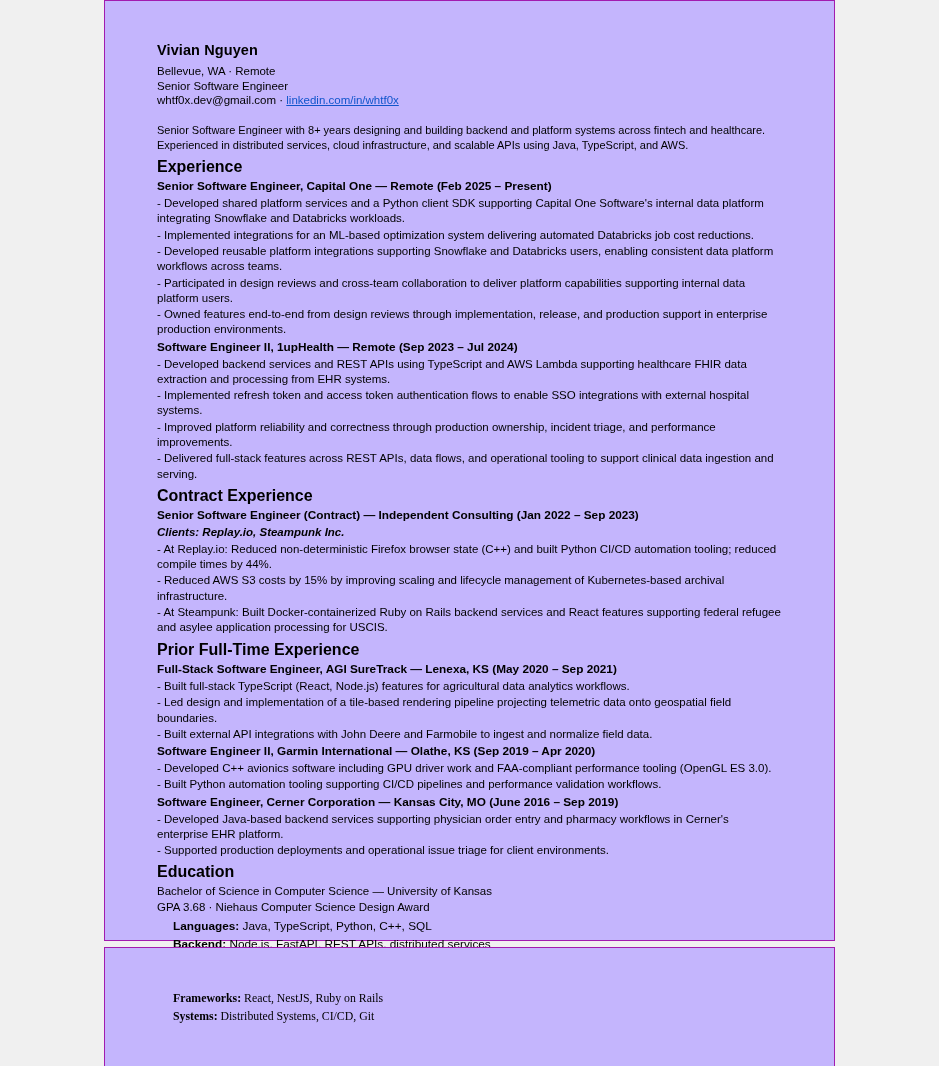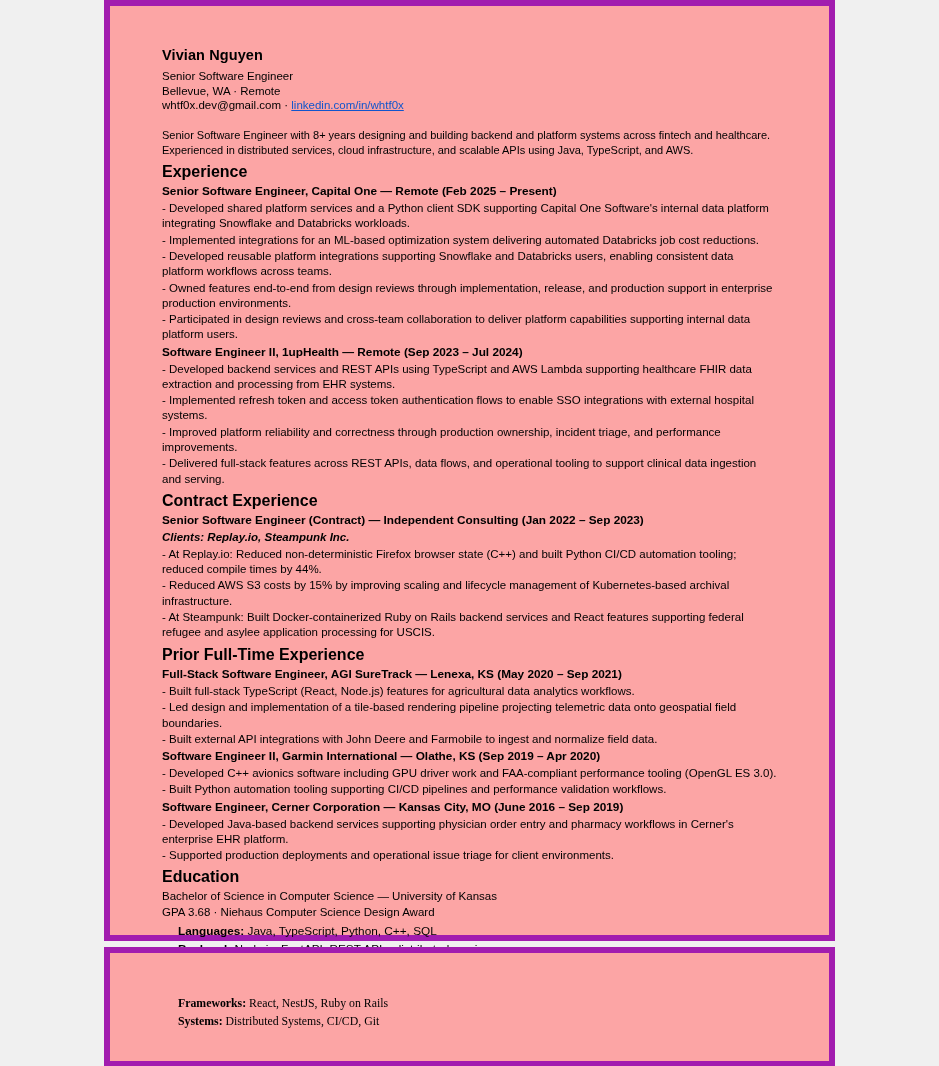--- a/index.html
+++ b/index.html
@@ -6,22 +6,22 @@
     margin: 0;
     padding: 0;
     background: #f0f0f0;
     width: 939px;
   }
   body {
     font-family: "Liberation Sans", sans-serif;
     color: #000;
   }
   .page {
-    background: #fca5a5;
-    border: 6px solid #a21caf;
+    background: #c4b5fd;
+    border: 1px solid #a21caf;
     box-sizing: border-box;
     width: 731px;
     margin: 0 auto;
     position: relative;
   }
   #page1 {
     height: 941px;
     padding: 40px 52px 0 52px;
   }
   #page2 {
@@ -93,38 +93,38 @@
     font-weight: normal;
   }
 </style>
 </head>
 <body>
 
 <div class="page" id="page1">
 
   <div>
     <div class="name">Vivian Nguyen</div>
+    <div class="contact-line">Bellevue, WA · Remote</div>
     <div class="contact-line">Senior Software Engineer</div>
-    <div class="contact-line">Bellevue, WA · Remote</div>
     <div class="contact-line">
       <span>whtf0x.dev@gmail.com</span><span> · </span><a href="#">linkedin.com/in/whtf0x</a>
     </div>
   </div>
 
   <div class="summary">Senior Software Engineer with 8+ years designing and building backend and platform systems across fintech and healthcare. Experienced in distributed services, cloud infrastructure, and scalable APIs using Java, TypeScript, and AWS.</div>
 
   <div class="section-head">Experience</div>
 
   <div>
     <div class="job-title">Senior Software Engineer, Capital One — Remote (Feb 2025 – Present)</div>
     <div class="bullet">- Developed shared platform services and a Python client SDK supporting Capital One Software's internal data platform integrating Snowflake and Databricks workloads.</div>
     <div class="bullet">- Implemented integrations for an ML-based optimization system delivering automated Databricks job cost reductions.</div>
     <div class="bullet">- Developed reusable platform integrations supporting Snowflake and Databricks users, enabling consistent data platform workflows across teams.</div>
+    <div class="bullet">- Participated in design reviews and cross-team collaboration to deliver platform capabilities supporting internal data platform users.</div>
     <div class="bullet">- Owned features end-to-end from design reviews through implementation, release, and production support in enterprise production environments.</div>
-    <div class="bullet">- Participated in design reviews and cross-team collaboration to deliver platform capabilities supporting internal data platform users.</div>
   </div>
 
   <div>
     <div class="job-title">Software Engineer II, 1upHealth — Remote (Sep 2023 – Jul 2024)</div>
     <div class="bullet">- Developed backend services and REST APIs using TypeScript and AWS Lambda supporting healthcare FHIR data extraction and processing from EHR systems.</div>
     <div class="bullet">- Implemented refresh token and access token authentication flows to enable SSO integrations with external hospital systems.</div>
     <div class="bullet">- Improved platform reliability and correctness through production ownership, incident triage, and performance improvements.</div>
     <div class="bullet">- Delivered full-stack features across REST APIs, data flows, and operational tooling to support clinical data ingestion and serving.</div>
   </div>
 

